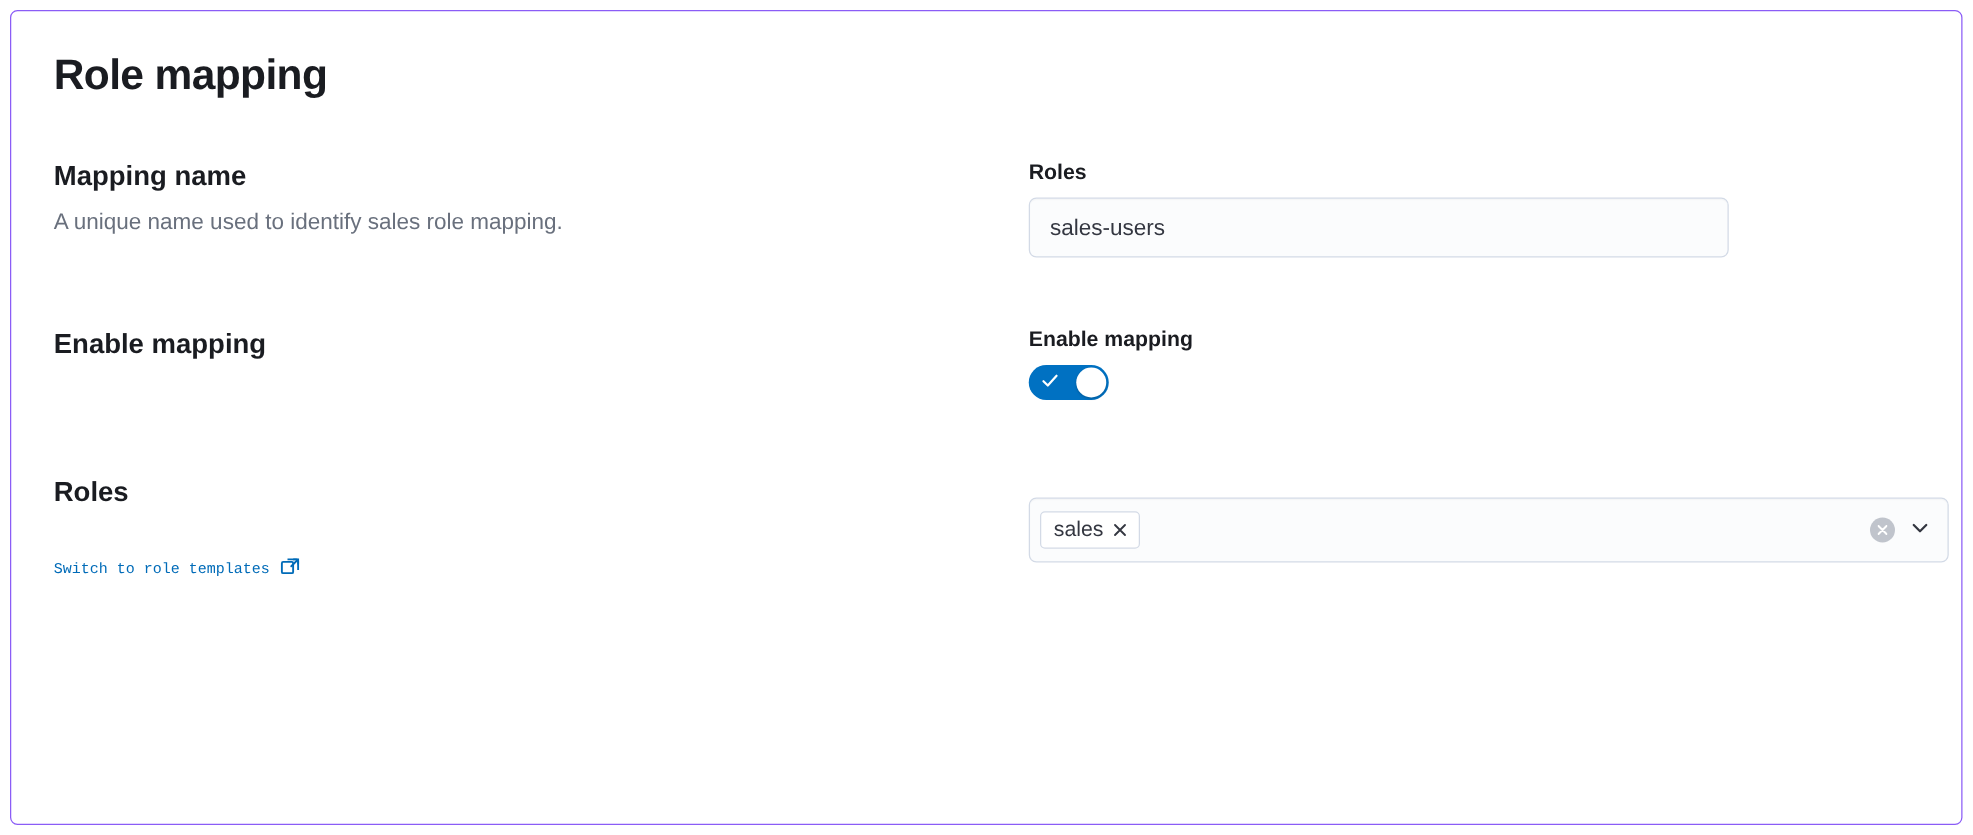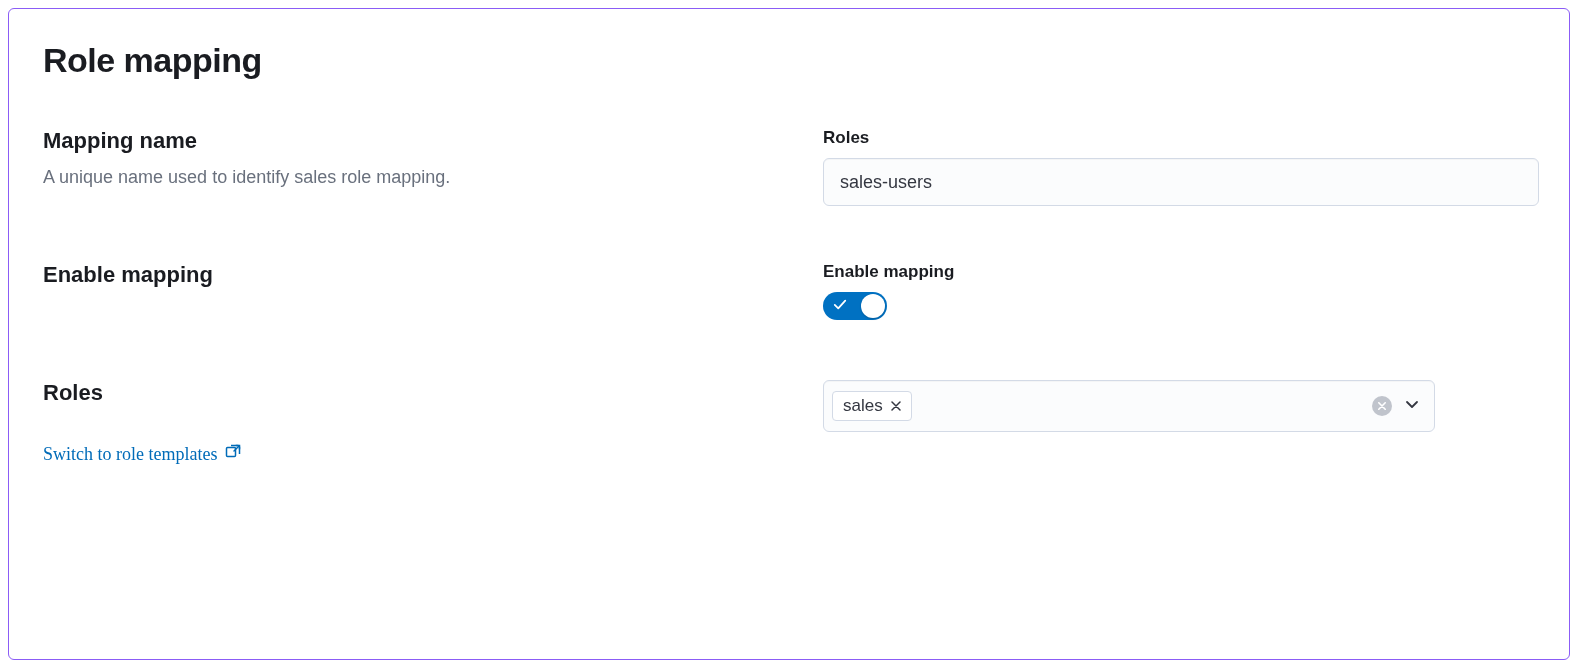--- a/index.html
+++ b/index.html
@@ -53,21 +53,21 @@
       line-height: 1.5;
     }
     .field-label {
       font-size: 17px;
       font-weight: 700;
       color: #1a1c21;
       margin-bottom: 10px;
       display: block;
     }
     .text-input {
-      width: 716px;
+      width: 560px;
       max-width: 100%;
       height: 48px;
       border: 1px solid #d3dae6;
       border-radius: 6px;
       background: #fbfcfd;
       box-shadow: inset 0 1px 1px rgba(0,0,0,0.03);
       padding: 0 16px;
       font-size: 18px;
       color: #343741;
       font-family: inherit;
@@ -96,32 +96,33 @@
       position: absolute;
       right: 2px;
       top: 2px;
       width: 24px;
       height: 24px;
       border-radius: 50%;
       background: #fff;
       box-shadow: 0 1px 2px rgba(0,0,0,0.2);
     }
     .combo {
-      width: 612px;
+      width: 736px;
       max-width: 100%;
       min-height: 52px;
       border: 1px solid #d3dae6;
       border-radius: 6px;
       background: #fbfcfd;
       box-shadow: inset 0 1px 1px rgba(0,0,0,0.03);
       padding: 6px 8px;
       display: flex;
       align-items: center;
       justify-content: space-between;
       cursor: text;
+      margin-top: 17px;
     }
     .combo-pills {
       display: flex;
       flex-wrap: wrap;
       gap: 6px;
     }
     .pill {
       display: inline-flex;
       align-items: center;
       gap: 8px;
@@ -159,29 +160,29 @@
       justify-content: center;
       font-size: 12px;
       padding: 0;
     }
     .combo-chevron {
       color: #343741;
       cursor: pointer;
     }
     .link-button {
       display: inline-flex;
-      align-items: flex-start;
+      align-items: flex-end;
       gap: 8px;
       color: #006bb8;
-      font-size: 18px;
+      font-size: 12px;
       font-weight: 400;
       background: none;
       border: none;
       cursor: pointer;
-      font-family: Liberation Serif, serif;
+      font-family: Liberation Mono, monospace;
       padding: 0;
     }
     .popout-icon {
       display: inline-flex;
     }
   </style>
 </head>
 <body>
 
 <div class="panel">

